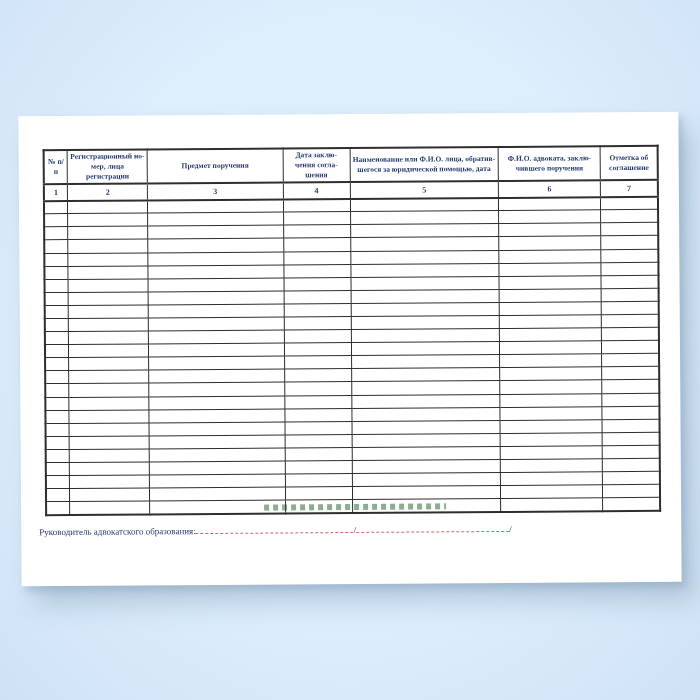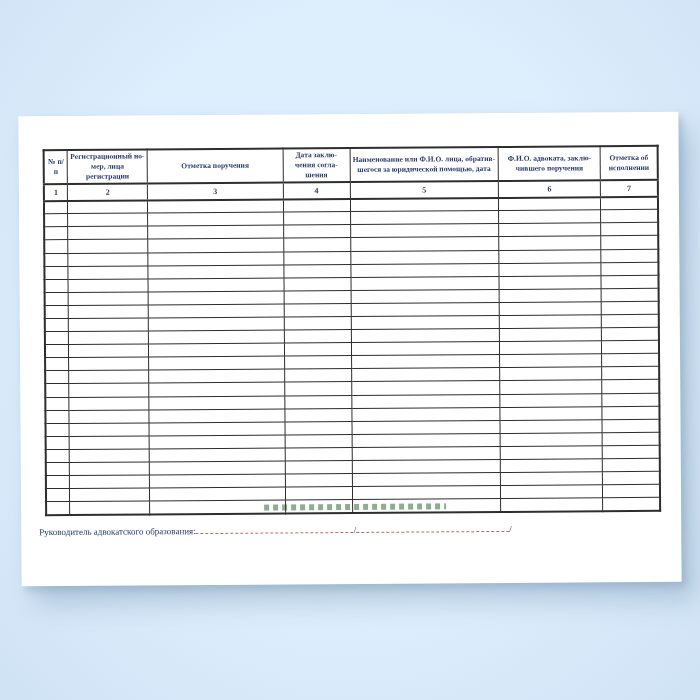--- a/index.html
+++ b/index.html
@@ -75,25 +75,25 @@
           <col class="col-subject">
         <col class="col-date">
           <col class="col-client">
           <col class="col-advocate">
         <col class="col-mark">
       </colgroup>
       <thead>
         <tr>
           <th>№ п/п</th>
           <th>Регистрационный но-мер, лица регистрации</th>
-          <th>Отметка поручения</th>
+          <th>Предмет поручения</th>
           <th>Дата заклю-чения согла-шения</th>
           <th>Наименование или Ф.И.О. лица, обратив-шегося за юридической помощью, дата</th>
           <th>Ф.И.О. адвоката, заклю-чившего поручения</th>
-          <th>Отметка об исполнении</th>
+          <th>Отметка об соглашение</th>
         </tr>
       </thead>
       <tbody>
         <tr class="numbers-row">
           <td>1</td>
           <td>2</td>
           <td>3</td>
           <td>4</td>
           <td>5</td>
           <td>6</td>

